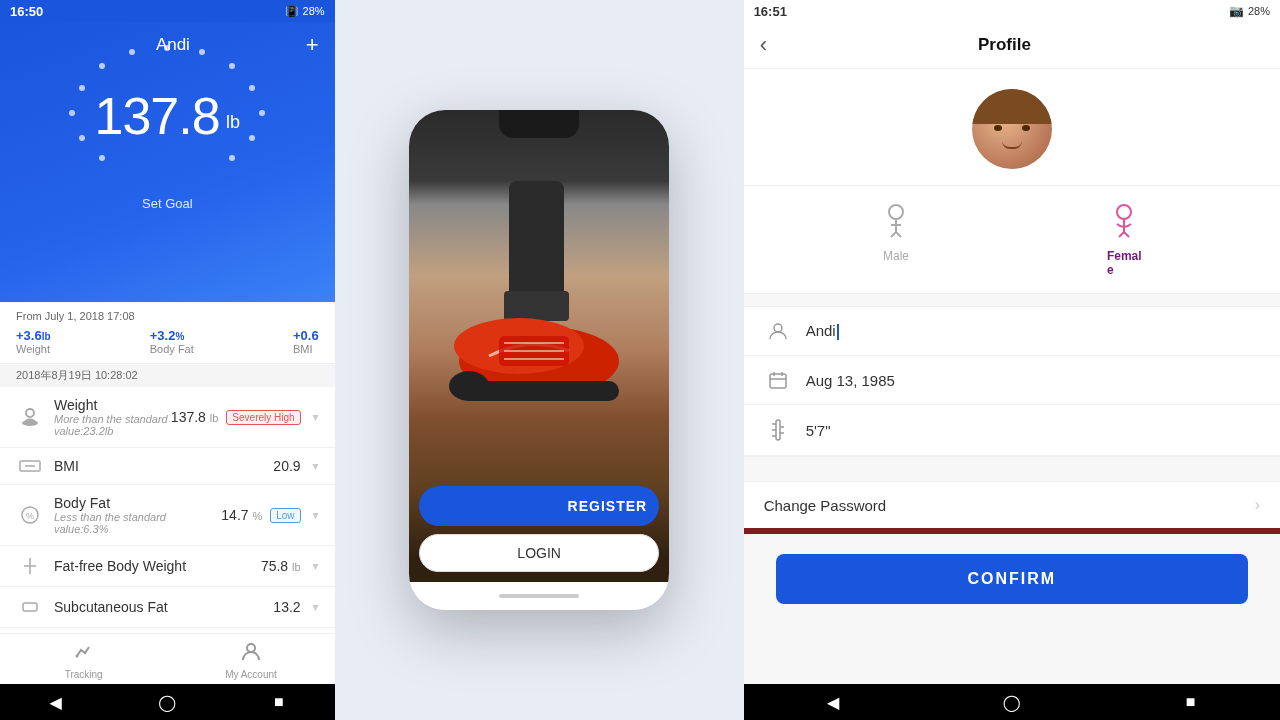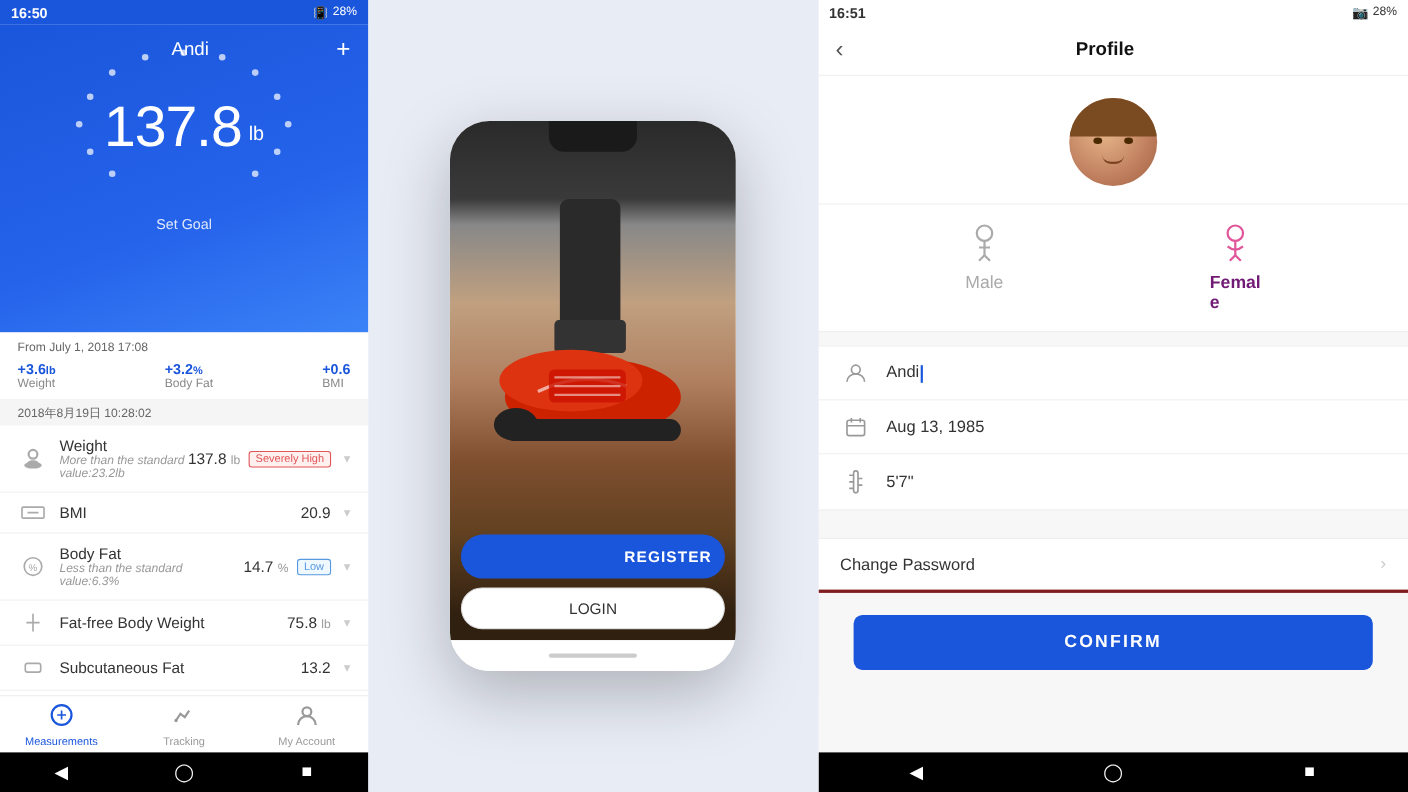--- a/index.html
+++ b/index.html
@@ -409,21 +409,21 @@
       align-items: center;
       gap: 4px;
       cursor: pointer;
     }
     .gender-icon {
       font-size: 28px;
       color: #aaa;
     }
     .gender-icon.active-female { color: #e05599; }
     .gender-label {
-      font-size: 16px;
+      font-size: 12px;
       color: #aaa;
     }
     .gender-label.active-female { color: #701a75; font-weight: 700; }
 
     .profile-fields {
       background: #fff;
       margin-top: 12px;
       border-top: 1px solid #eee;
       border-bottom: 1px solid #eee;
     }
@@ -458,21 +458,21 @@
     }
     @keyframes blink { 0%,100%{opacity:1} 50%{opacity:0} }
 
     .change-password-row {
       background: #fff;
       display: flex;
       align-items: center;
       padding: 14px 20px;
       margin-top: 12px;
       border-top: 1px solid #eee;
-      border-bottom: 3px solid #7f1d1d;
+      border-bottom: 6px solid #7f1d1d;
       cursor: pointer;
     }
     .change-pw-label {
       flex: 1;
       font-size: 15px;
       color: #333;
     }
     .arrow-right {
       color: #ccc;
       font-size: 16px;
@@ -677,29 +677,20 @@
         <div class="metric-name">Subcutaneous Fat</div>
       </div>
       <div class="metric-value-area">
         <span class="metric-value">13.2</span>
         <span class="chevron-down">▾</span>
       </div>
     </div>
   </div>
 
   <div class="bottom-nav">
-    <div class="nav-item active">
-      <span class="nav-icon">
-        <svg width="22" height="22" viewBox="0 0 22 22" fill="none">
-            <circle cx="11" cy="11" r="9" stroke="#1a56db" stroke-width="2"></circle>
-            <path d="M7 11h8M11 7v8" stroke="#1a56db" stroke-width="1.5"></path>
-          </svg>
-      </span>
-      <span>Measurements</span>
-    </div>
     <div class="nav-item">
       <span class="nav-icon">
         <svg width="22" height="22" viewBox="0 0 22 22" fill="none">
             <path d="M4 16 L8 10 L12 13 L16 7" stroke="#999" stroke-width="2" fill="none"></path>
             <circle cx="4" cy="16" r="1.5" fill="#999"></circle>
           </svg>
       </span>
       <span>Tracking</span>
     </div>
     <div class="nav-item">

